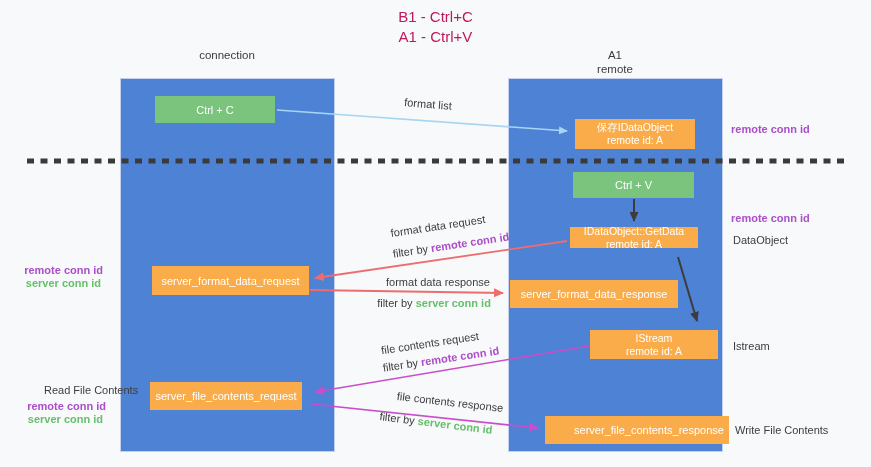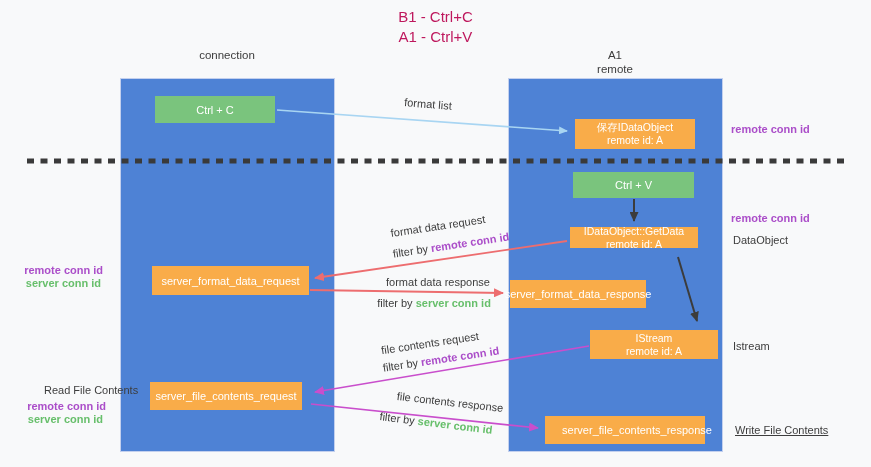--- a/index.html
+++ b/index.html
@@ -24,34 +24,34 @@
           text-align:center; font-size:11px; white-space:nowrap; }
   .node.two { flex-direction:column; font-size:10.5px; line-height:13px; }
   .green  { background:#7ac47d; }
   .orange { background:#f9ac49; }
 
   .ctrl-c      { left:155px; top:96px;  width:120px; height:27px; }
   .save-obj    { left:575px; top:119px; width:120px; height:30px; }
   .ctrl-v      { left:573px; top:172px; width:121px; height:26px; }
   .getdata     { left:570px; top:227px; width:128px; height:21px; }
   .fmt-req     { left:152px; top:266px; width:157px; height:29px; }
-  .fmt-resp    { left:510px; top:280px; width:136px; height:28px; }
+  .fmt-resp    { left:510px; top:280px; width:168px; height:28px; }
   .istream-box { left:590px; top:330px; width:128px; height:29px; }
   .file-req    { left:150px; top:382px; width:152px; height:28px; }
-  .file-resp   { left:545px; top:416px; width:160px; height:28px;padding-left:24px; }
+  .file-resp   { left:545px; top:416px; width:184px; height:28px;padding-left:24px; }
 
   .lbl { font-size:11px; line-height:13px; color:#3d3d3d; white-space:nowrap; }
   .purple   { color:#ab4ec9; font-weight:bold; }
   .greentxt { color:#67bf6b; font-weight:bold; }
 
   .r-remote1    { left:731px; top:123px; }
   .r-remote2    { left:731px; top:212px; }
   .r-dataobject { left:733px; top:234px; }
   .r-istream    { left:733px; top:340px; }
-  .r-write      { left:735px; top:424px;text-decoration:underline; }
+  .r-write      { left:735px; top:424px; }
 
   .l-remote1 { left:0; top:264px; width:103px; text-align:right; }
   .l-server1 { left:0; top:277px; width:101px; text-align:right; }
   .l-read    { left:0; top:384px; width:115px; text-align:right;padding-left:44px; }
   .l-remote2 { left:0; top:400px; width:106px; text-align:right; }
   .l-server2 { left:0; top:413px; width:103px; text-align:right; }
 
   .edge { text-align:center; }
   .e-format-list { left:383px; top:98px;  width:90px;  transform:rotate(4.5deg); }
   .e-fdr         { left:377px; top:220px; width:122px; transform:rotate(-8.5deg); }

